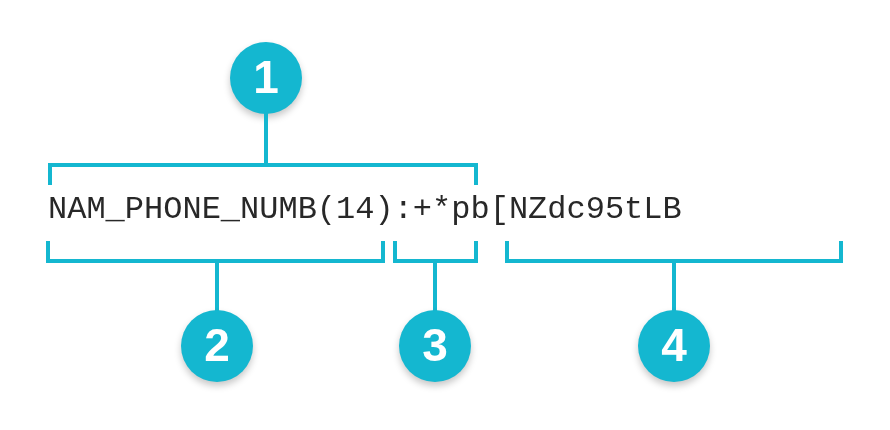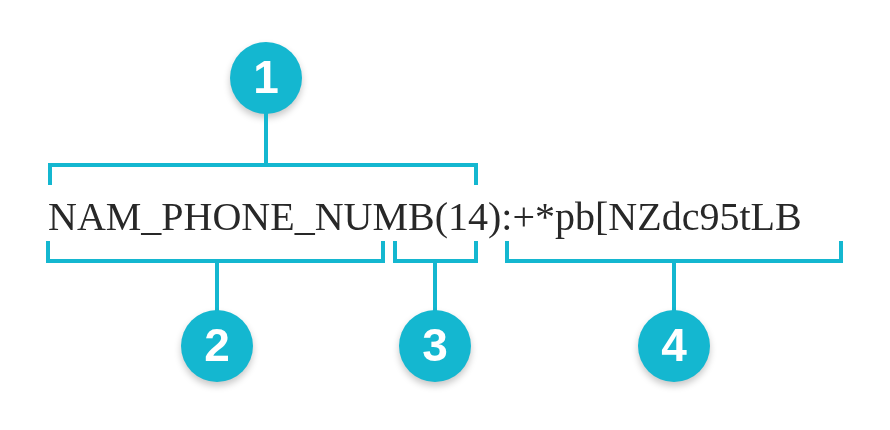--- a/index.html
+++ b/index.html
@@ -13,23 +13,23 @@
   .canvas{
     position:relative;
     width:890px;height:430px;
     background:var(--bg);
     overflow:hidden;
     font-family:"Liberation Sans", sans-serif;
   }
   
   .token{
     position:absolute;
-    left:48px;top:194px;
-    font-family:Liberation Serif, serif;
-    font-size:40px;
+    left:48px;top:187px;
+    font-family:Liberation Mono, monospace;
+    font-size:32px;
     line-height:46px;
     color:var(--ink);
     white-space:pre;
     letter-spacing:0;
   }
   
   .callout{
     position:absolute;
     width:72px;height:72px;
     border-radius:50%;

